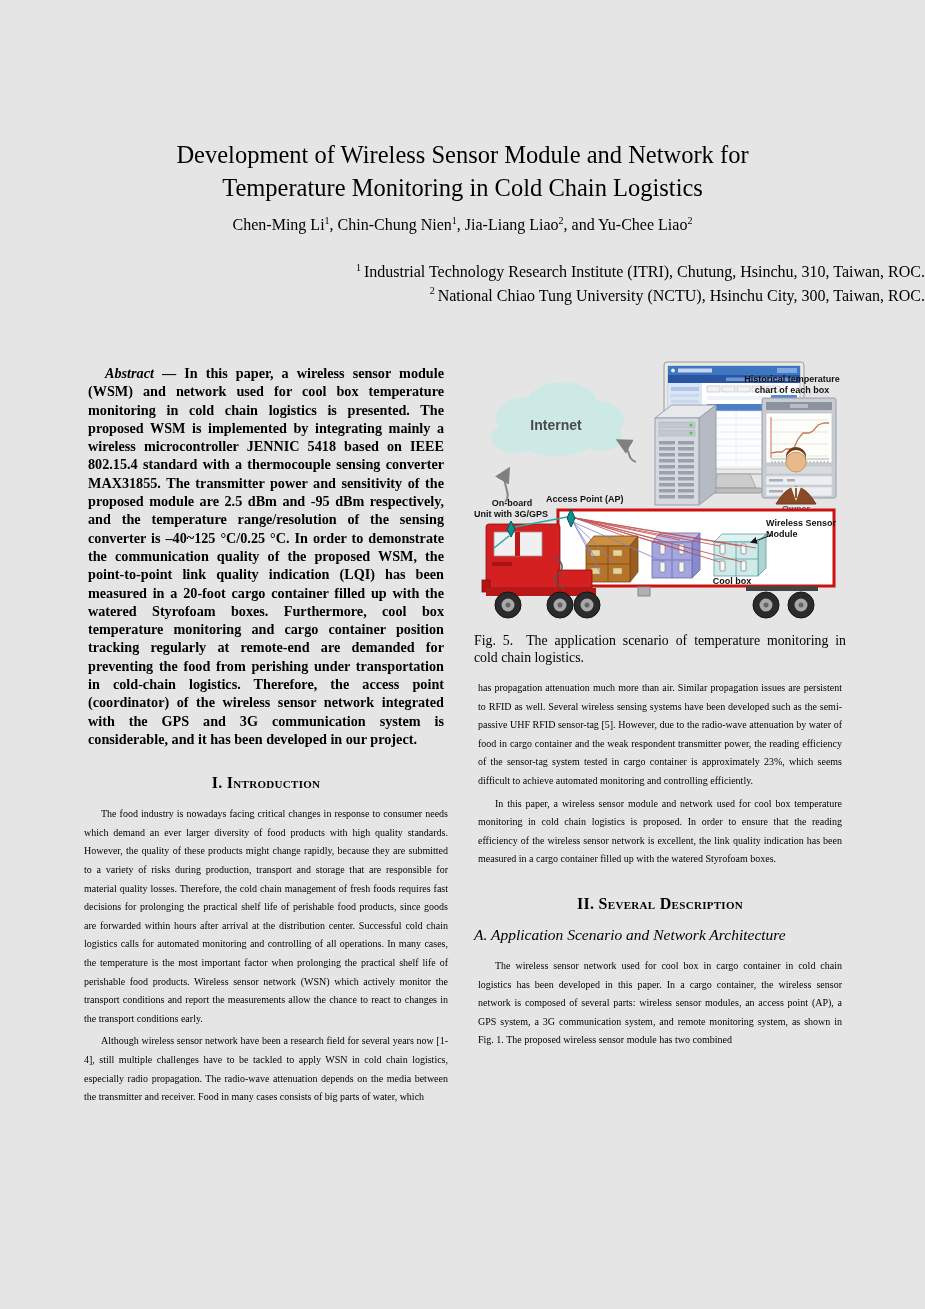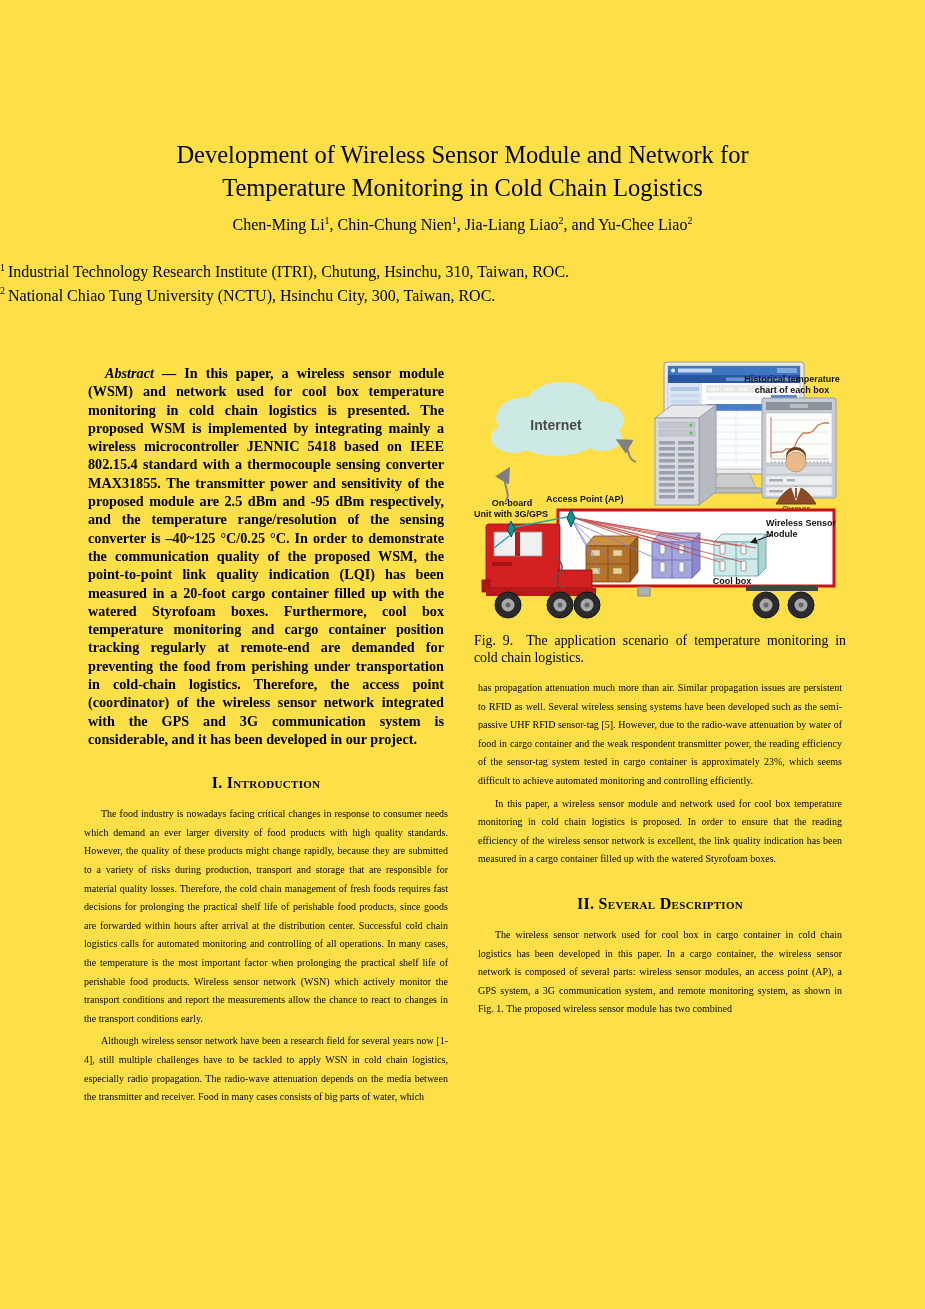--- a/index.html
+++ b/index.html
@@ -1,22 +1,22 @@
 <!DOCTYPE html>
 <html><head>
 <meta charset="utf-8">
 <style>
   html,body{margin:0;padding:0;background:#ffffff;}
-  .page{position:relative;width:925px;height:1309px;background:#fde047;
+  .page{position:relative;width:925px;height:1309px;background:#e5e5e5;
         font-family:"Liberation Serif",serif;color:#000;overflow:hidden;}
   .title-block{position:absolute;top:138px;left:0;width:100%;text-align:center;
         font-size:24.5px;line-height:33px;}
   .authors{position:absolute;top:216px;left:0;width:100%;text-align:center;font-size:16px;}
   .authors sup,.affil sup{font-size:10px;vertical-align:super;line-height:0;}
-  .affils{position:absolute;top:260px;left:0;width:100%;text-align:left;
+  .affils{position:absolute;top:260px;left:0;width:100%;text-align:right;
         font-size:16px;line-height:23.5px;}
   .affil sup{margin-right:3px;}
   .columns{position:absolute;top:356px;left:80px;width:766px;display:flex;gap:22px;}
   .col{width:372px;}
   p.body{font-size:10px;line-height:18.6px;text-align:justify;text-indent:17px;margin:4px;}
   p.noindent{text-indent:0;}
   p.abstract{font-weight:bold;font-size:14.2px;line-height:18.3px;text-align:justify;
         text-indent:17px;margin:8px;}
   p.abstract .abs-label{font-style:italic;}
   h2.sec{font-variant:small-caps;font-weight:bold;font-size:16px;text-align:center;
@@ -286,23 +286,24 @@
           <text class="figlbl" x="38" y="150" text-anchor="middle">On-board</text>
           <text class="figlbl" x="37" y="161" text-anchor="middle">Unit with 3G/GPS</text>
           <text class="figlbl" x="72" y="146">Access Point (AP)</text>
           <text class="figlbl" x="292" y="170">Wireless Sensor</text>
           <text class="figlbl" x="292" y="181">Module</text>
           <line x1="298" y1="179" x2="278" y2="186" stroke="#111111" stroke-width="1" marker-end="url(#arrB)"></line>
           <text class="figlbl" x="258" y="228" text-anchor="middle">Cool box</text>
         </svg>
       </div>
 
-      <p class="caption"><span>Fig. 9.</span><span class="capsp"></span><span>The application scenario of temperature monitoring in cold chain logistics.</span></p>
+      <p class="caption"><span>Fig. 5.</span><span class="capsp"></span><span>The application scenario of temperature monitoring in cold chain logistics.</span></p>
 
       <p class="body noindent">has propagation attenuation much more than air. Similar propagation issues are persistent to RFID as well. Several wireless sensing systems have been developed such as the semi-passive UHF RFID sensor-tag [5]. However, due to the radio-wave attenuation by water of food in cargo container and the weak respondent transmitter power, the reading efficiency of the sensor-tag system tested in cargo container is approximately 23%, which seems difficult to achieve automated monitoring and controlling efficiently.</p>
       <p class="body">In this paper, a wireless sensor module and network used for cool box temperature monitoring in cold chain logistics is proposed. In order to ensure that the reading efficiency of the wireless sensor network is excellent, the link quality indication has been measured in a cargo container filled up with the watered Styrofoam boxes.</p>
       <h2 class="sec mt26">II. Several Description</h2>
+      <h3 class="sub">A. Application Scenario and Network Architecture</h3>
       <p class="body">The wireless sensor network used for cool box in cargo container in cold chain logistics has been developed in this paper. In a cargo container, the wireless sensor network is composed of several parts: wireless sensor modules, an access point (AP), a GPS system, a 3G communication system, and remote monitoring system, as shown in Fig. 1. The proposed wireless sensor module has two combined</p>
     </div>
   </div>
 
   <div class="footer">978-1-4673-0946-2/12/$31.00 ©2012 IEEE</div>
 </div>
 
 </body></html>

